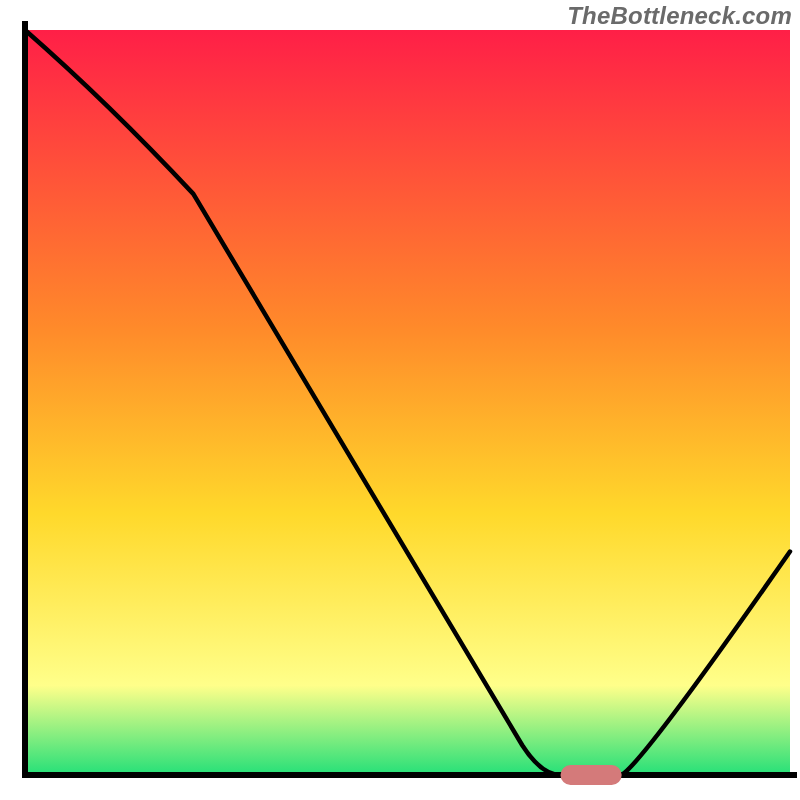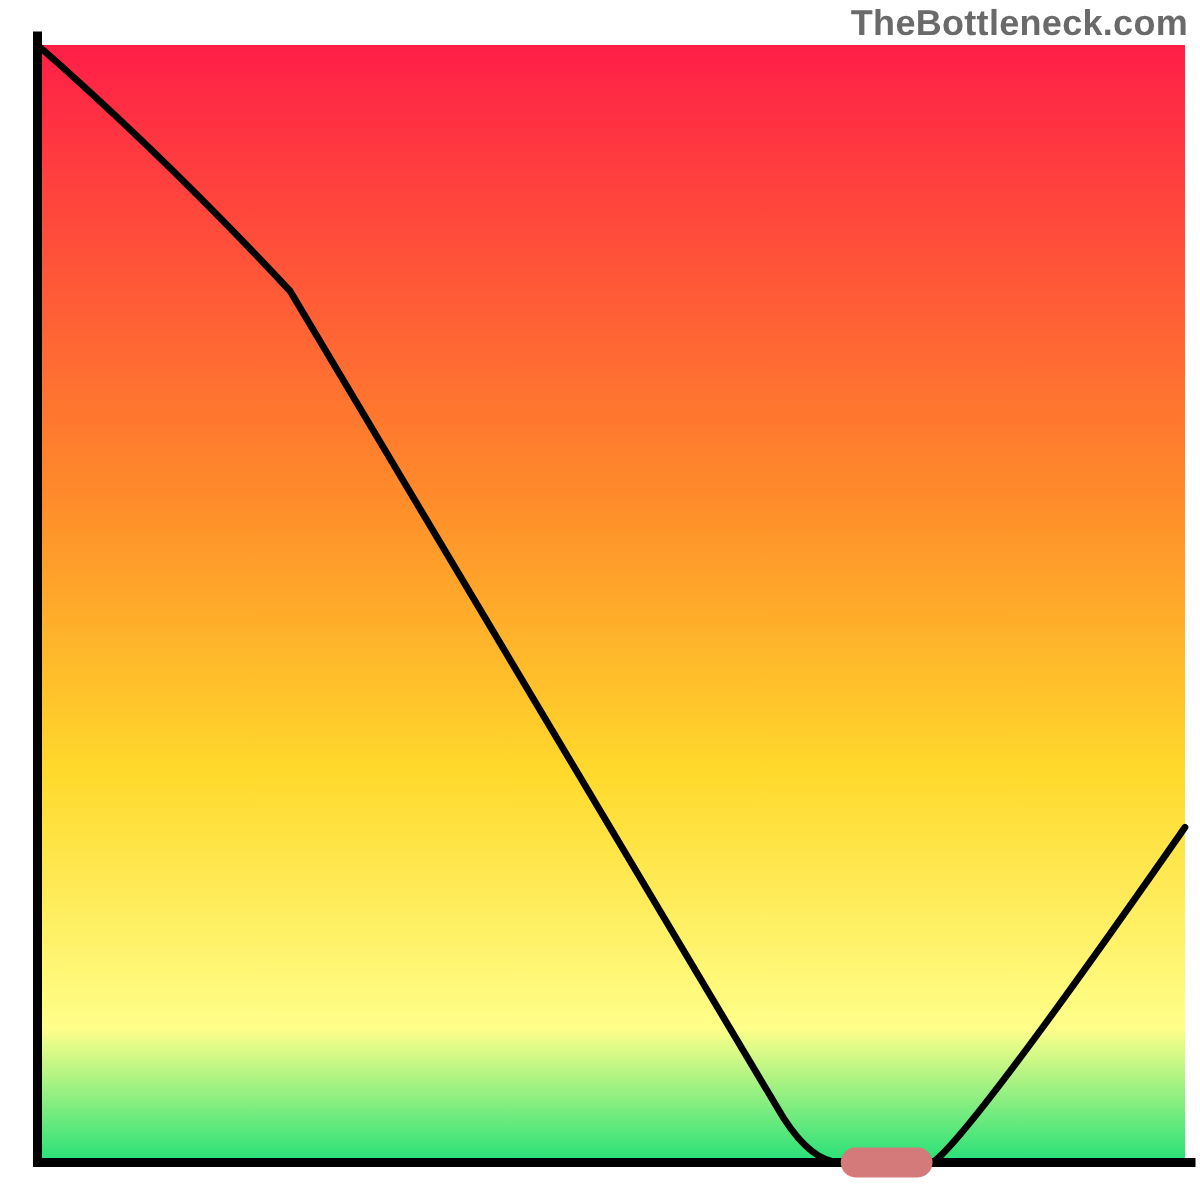--- a/index.html
+++ b/index.html
@@ -7,20 +7,21 @@
     padding: 0;
     width: 800px;
     height: 800px;
     background: #ffffff;
     font-family: Arial, Helvetica, sans-serif;
   }
   .chart-wrap {
     position: relative;
     width: 800px;
     height: 608px;
+    font-style: italic;
   }
   .watermark {
     position: absolute;
     top: 2px;
     right: 8px;
     font-size: 24px;
     font-weight: 600;
     color: #6a6a6a;
     letter-spacing: 0.2px;
     z-index: 10;

